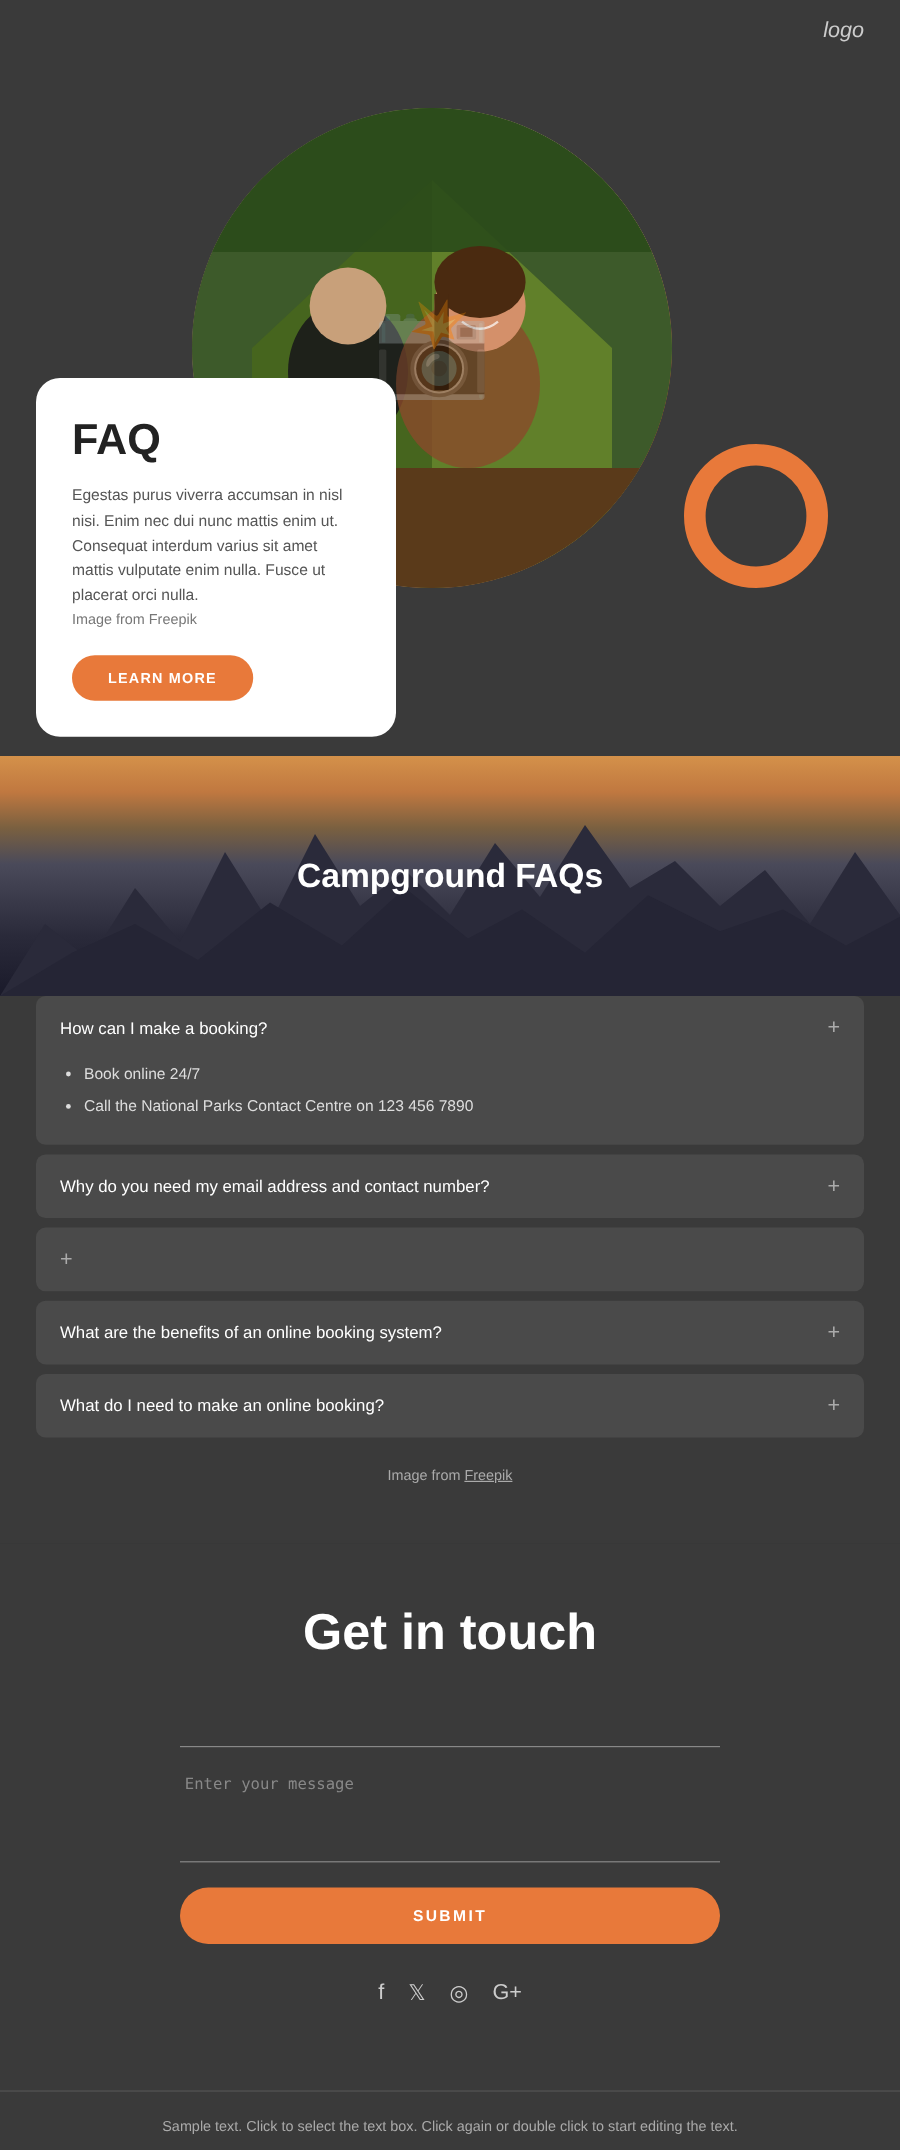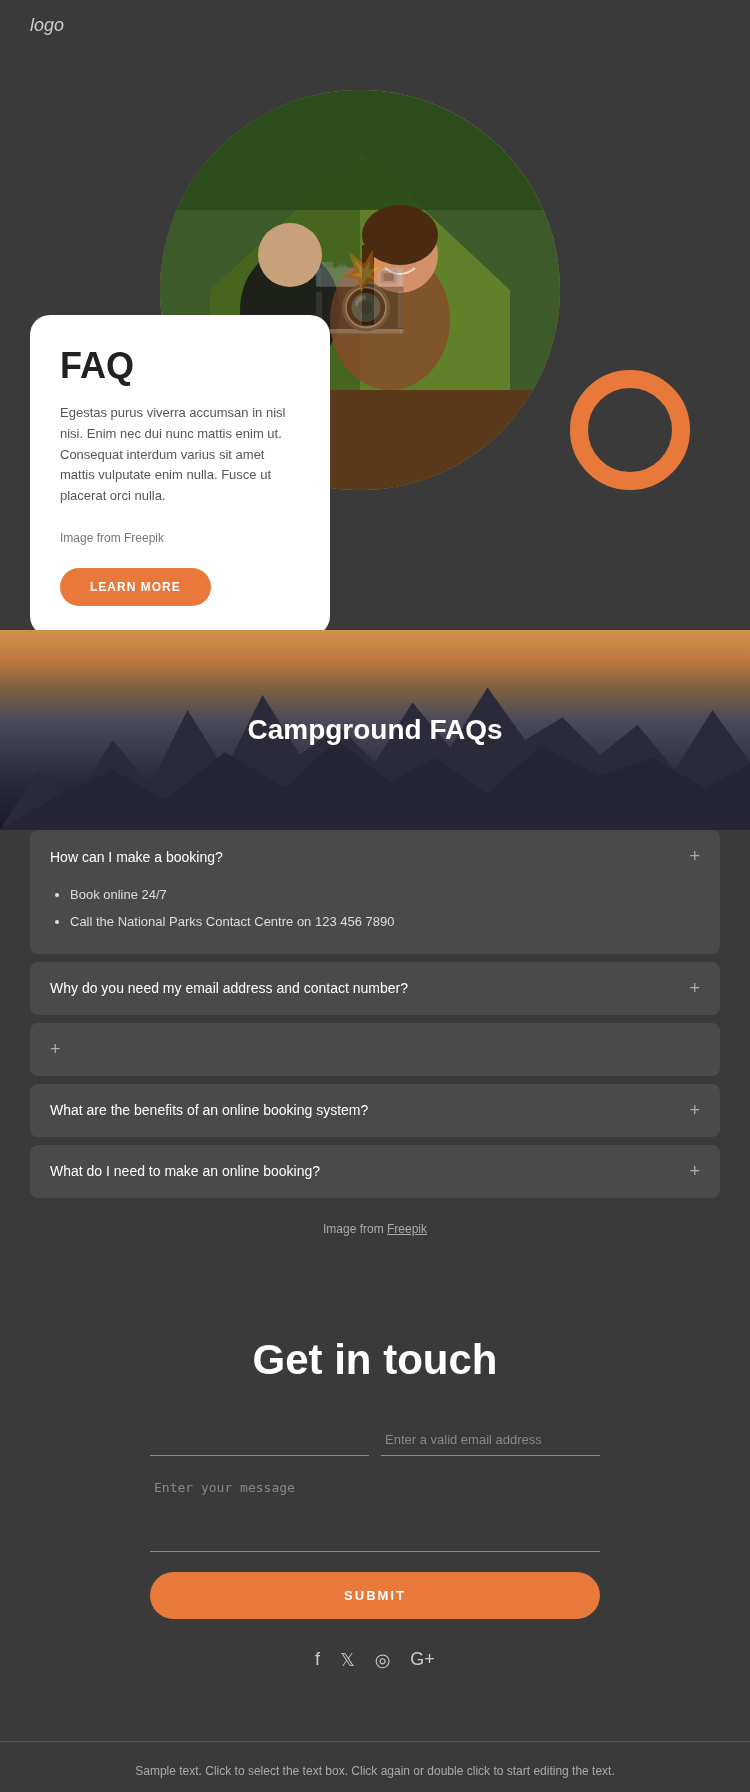--- a/index.html
+++ b/index.html
@@ -9,21 +9,21 @@
       width: 750px;
       min-height: 1792px;
       overflow-x: hidden;
     }
 
     
     nav {
       background: #3a3a3a;
       display: flex;
       align-items: center;
-      justify-content: space-between;
+      justify-content: flex-end;
       padding: 0 30px;
       height: 50px;
     }
     .nav-logo {
       color: #ccc;
       font-size: 18px;
       font-style: italic;
     }
     .nav-links {
       display: flex;
@@ -114,21 +114,21 @@
     .faq-card h2 {
       font-size: 36px;
       font-weight: bold;
       color: #222;
       margin-bottom: 16px;
     }
     .faq-card p {
       font-size: 13px;
       color: #555;
       line-height: 1.6;
-      margin-bottom: 22px;
+      margin-bottom: 0;
     }
     .faq-card .image-credit {
       font-size: 12px;
       color: #777;
       margin-bottom: 20px;
     }
     .learn-more-btn {
       background: #e8793a;
       color: #fff;
       border: none;
@@ -464,21 +464,20 @@
 
   </div>
 </div>
 
 <div class="contact-section" data-name="contact-section">
   <h2 class="contact-title" data-name="contact-title">Get in touch</h2>
 
   <div class="contact-form" data-name="contact-form">
     <div class="form-row" data-name="form-row-name-email">
       <input class="form-input" type="text" data-name="name-input" placeholder="" style="">
-      <input class="form-input" type="email" data-name="email-input" placeholder="Enter a valid email address" style="">
     </div>
     <textarea class="form-textarea" data-name="message-textarea" placeholder="Enter your message" style=""></textarea>
     <button class="submit-btn" data-name="submit-button">SUBMIT</button>
   </div>
 
   <div class="social-icons" data-name="social-icons">
     <span class="social-icon" data-name="facebook-icon">f</span>
     <span class="social-icon" data-name="twitter-icon">𝕏</span>
     <span class="social-icon" data-name="instagram-icon">◎</span>
     <span class="social-icon" data-name="googleplus-icon">G+</span>

